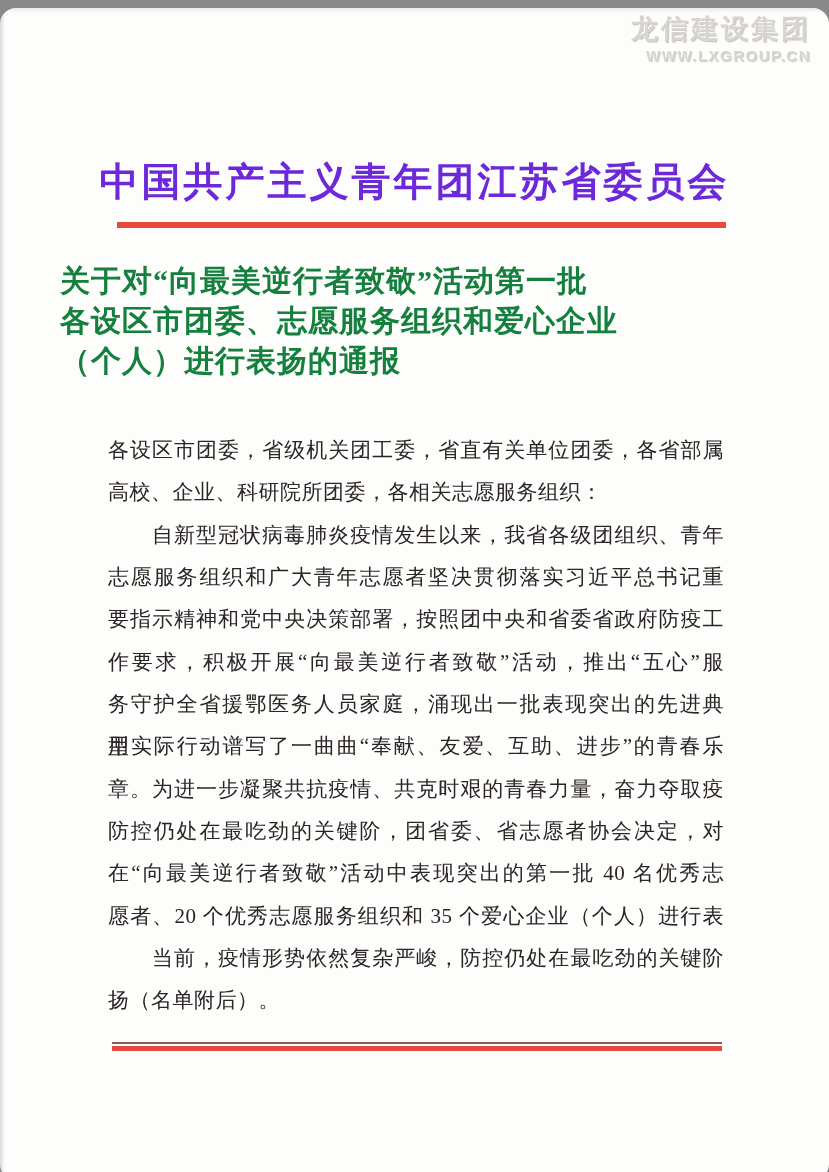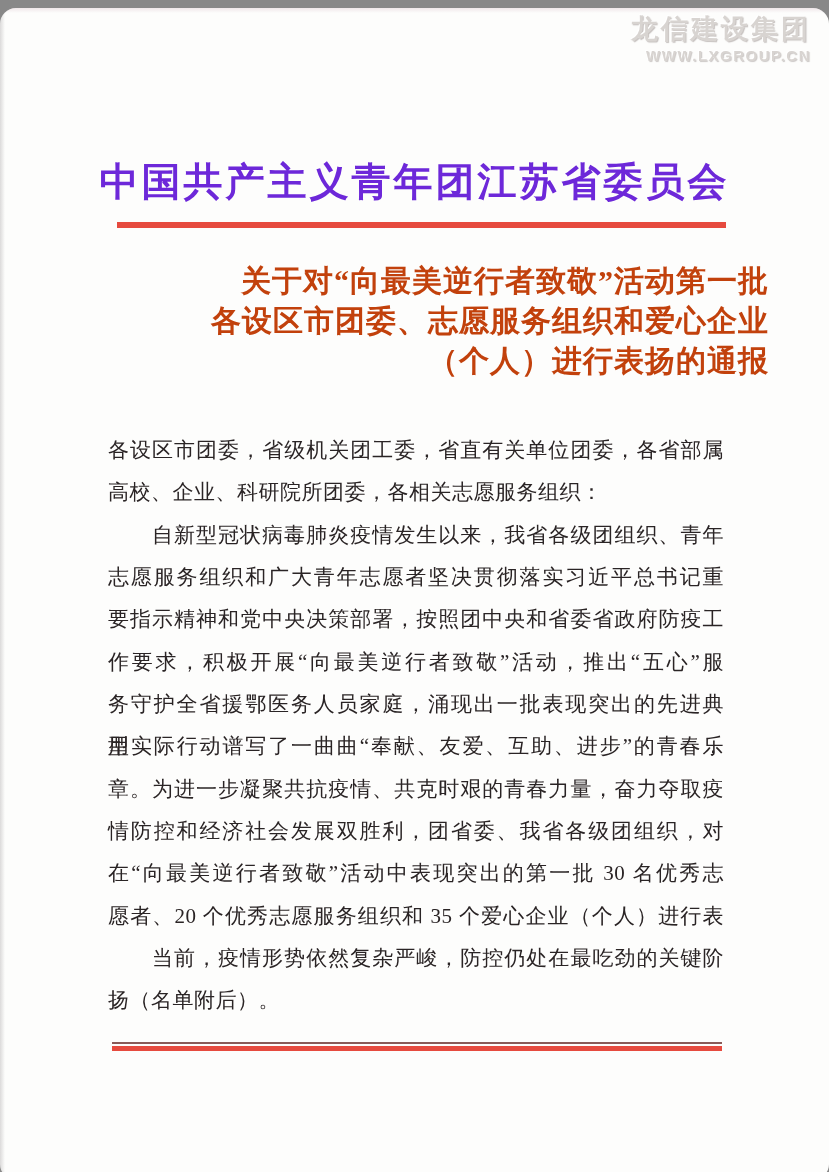--- a/index.html
+++ b/index.html
@@ -47,22 +47,22 @@
   .rule { position:absolute; background:#e64a3e; }
   .rule-top    { top:214px;  left:117px; width:609px; height:6px; }
   .rule-bottom { top:1038px; left:112px; width:610px; height:5px; }
   .rule-bottom-thin {
     position:absolute; top:1034px; left:112px; width:610px; height:2px;
     background:#8a5a57;
   }
   
   .title {
     position:absolute; top:253px; left:60px; width:709px;
-    text-align:right;
-    color:#c2410c;
+    text-align:left;
+    color:#15803d;
     font-size:30px; font-weight:bold; line-height:40px;
     letter-spacing:1px;
   }
   
   .body-text {
     position:absolute; top:421px; left:108px; width:616px;
     color:#2a2425;
     font-size:21px;
   }
   .line {
@@ -103,22 +103,22 @@
   <div class="body-text">
     <div class="line justify">各设区市团委，省级机关团工委，省直有关单位团委，各省部属</div>
     <div class="line">高校、企业、科研院所团委，各相关志愿服务组织：</div>
     <div class="line justify indent">自新型冠状病毒肺炎疫情发生以来，我省各级团组织、青年</div>
     <div class="line justify">志愿服务组织和广大青年志愿者坚决贯彻落实习近平总书记重</div>
     <div class="line justify">要指示精神和党中央决策部署，按照团中央和省委省政府防疫工</div>
     <div class="line justify">作要求，积极开展“向最美逆行者致敬”活动，推出“五心”服</div>
     <div class="line justify">务守护全省援鄂医务人员家庭，涌现出一批表现突出的先进典型，</div>
     <div class="line justify">用实际行动谱写了一曲曲“奉献、友爱、互助、进步”的青春乐</div>
     <div class="line justify">章。为进一步凝聚共抗疫情、共克时艰的青春力量，奋力夺取疫</div>
-    <div class="line justify">情防控和经济社会发展双胜利，团省委、我省各级团组织，对</div>
-    <div class="line justify">在“向最美逆行者致敬”活动中表现突出的第一批 30 名优秀志</div>
+    <div class="line justify">防控仍处在最吃劲的关键阶，团省委、省志愿者协会决定，对</div>
+    <div class="line justify">在“向最美逆行者致敬”活动中表现突出的第一批 40 名优秀志</div>
     <div class="line justify">愿者、20 个优秀志愿服务组织和 35 个爱心企业（个人）进行表</div>
     <div class="line justify indent">当前，疫情形势依然复杂严峻，防控仍处在最吃劲的关键阶</div>
     <div class="line">扬（名单附后）。</div>
   </div>
 
   <div class="rule-bottom-thin"></div>
   <div class="rule rule-bottom"></div>
 
 </div>
 

